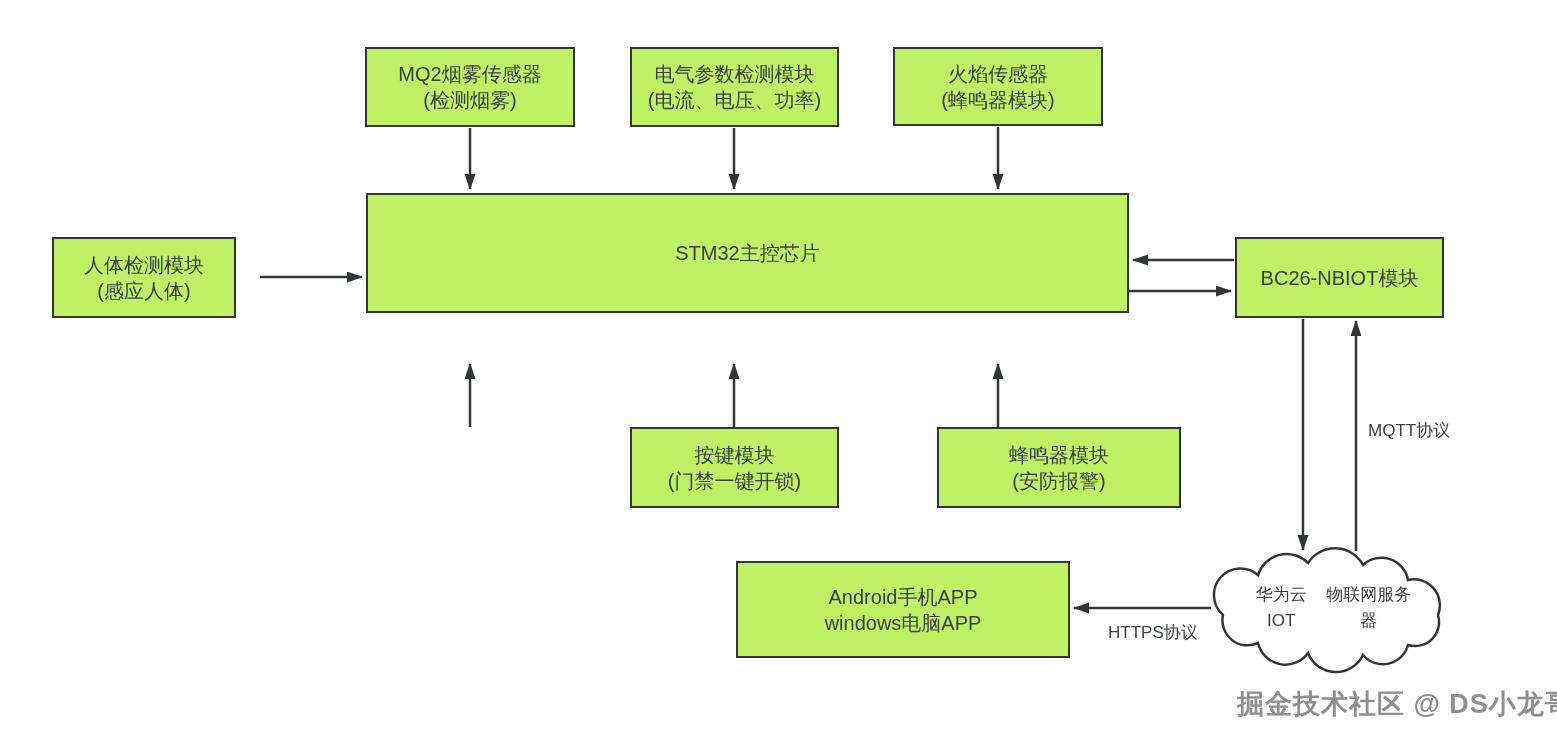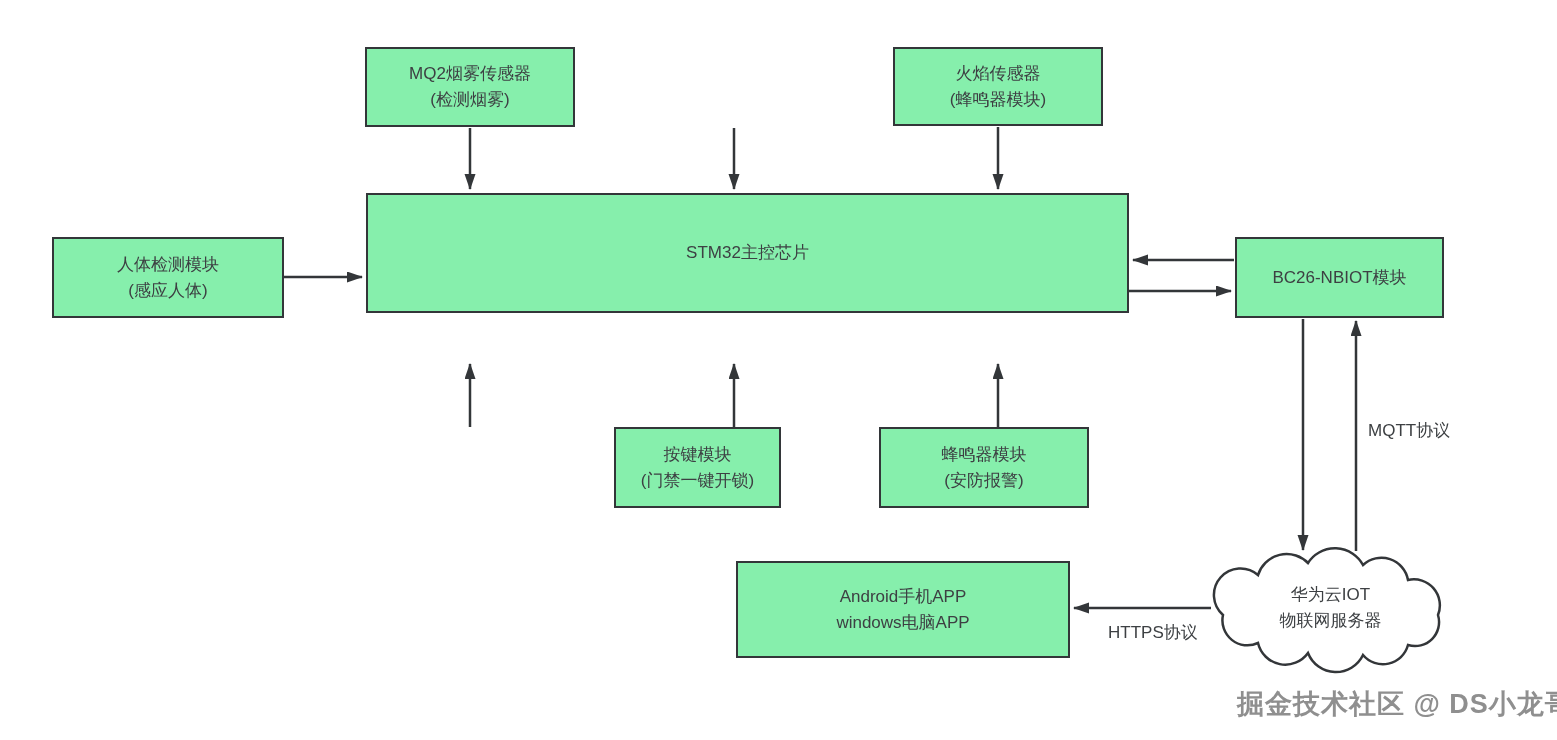--- a/index.html
+++ b/index.html
@@ -5,28 +5,28 @@
   html,body{margin:0;padding:0;}
   body{
     width:1557px;height:740px;position:relative;overflow:hidden;
     background:#ffffff;
     font-family:"Liberation Sans","DejaVu Sans",sans-serif;
   }
   .canvas{position:absolute;left:0;top:0;width:1557px;height:740px;}
   svg.wires{position:absolute;left:0;top:0;width:1557px;height:740px;pointer-events:none;}
   .node{
     position:absolute;box-sizing:border-box;
-    border:2px solid #333639;background:#86efac;
+    border:2px solid #333639;background:#bef264;
     display:flex;flex-direction:column;align-items:center;justify-content:center;
-    color:#3d4043;font-size:17px;line-height:26px;text-align:center;
+    color:#3d4043;font-size:20px;line-height:26px;text-align:center;
     z-index:2;
   }
   .node span{display:block;white-space:nowrap;}
   .cloud-label{
-    position:absolute;z-index:3;display:flex;flex-direction:column;
+    position:absolute;z-index:3;display:flex;flex-direction:row;
     align-items:center;justify-content:center;text-align:center;
     color:#3d4043;font-size:17px;line-height:26px;
   }
   .edge-label{
     position:absolute;z-index:3;color:#3d4043;font-size:17px;white-space:nowrap;
   }
   .watermark{
     position:absolute;z-index:4;
     font-size:27px;font-weight:600;letter-spacing:1px;white-space:nowrap;
     color:#8f8f8f;text-shadow:2px 2px 0 #ffffff, 3px 3px 2px #ffffff;
@@ -75,46 +75,50 @@
     <line x1="1356" y1="551" x2="1356" y2="321" stroke="#333639" stroke-width="2.5" marker-end="url(#arrow)"></line>
 
     <line x1="1211" y1="608" x2="1074" y2="608" stroke="#333639" stroke-width="2.5" marker-end="url(#arrow)"></line>
   </svg>
 
   <div class="node" style="left:365px;top:47px;width:210px;height:80px">
     <span>MQ2烟雾传感器</span>
     <span>(检测烟雾)</span>
   </div>
 
+  <div class="node" style="left:630px;top:47px;width:209px;height:80px">
+    <span>电气参数检测模块</span>
+    <span>(电流、电压、功率)</span>
+  </div>
 
   <div class="node" style="left:893px;top:47px;width:210px;height:79px">
     <span>火焰传感器</span>
     <span>(蜂鸣器模块)</span>
   </div>
 
   <div class="node" style="left:366px;top:193px;width:763px;height:120px">
     <span>STM32主控芯片</span>
   </div>
 
-  <div class="node" style="left:52px;top:237px;width:232px;height:81px">
+  <div class="node" style="left:52px;top:237px;width:184px;height:81px">
     <span>人体检测模块</span>
     <span>(感应人体)</span>
   </div>
 
   <div class="node" style="left:1235px;top:237px;width:209px;height:81px">
     <span>BC26-NBIOT模块</span>
   </div>
 
 
-  <div class="node" style="left:614px;top:427px;width:167px;height:81px">
+  <div class="node" style="left:630px;top:427px;width:209px;height:81px">
     <span>按键模块</span>
     <span>(门禁一键开锁)</span>
   </div>
 
-  <div class="node" style="left:879px;top:427px;width:210px;height:81px">
+  <div class="node" style="left:937px;top:427px;width:244px;height:81px">
     <span>蜂鸣器模块</span>
     <span>(安防报警)</span>
   </div>
 
   <div class="node" style="left:736px;top:561px;width:334px;height:97px">
     <span>Android手机APP</span>
     <span>windows电脑APP</span>
   </div>
 
   <div class="cloud-label" style="left:1243px;top:578px;width:175px;height:60px">

